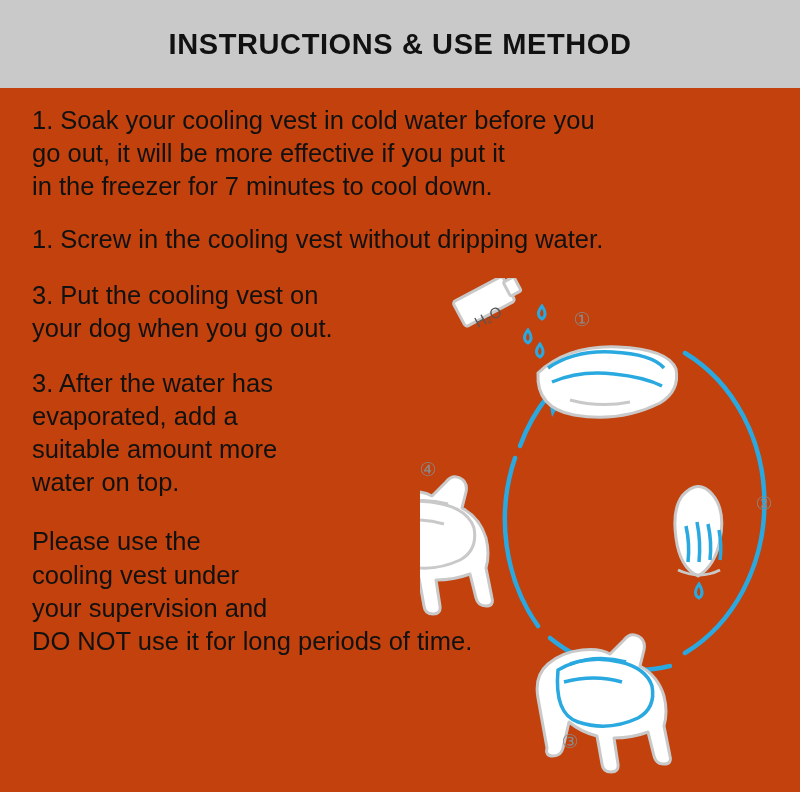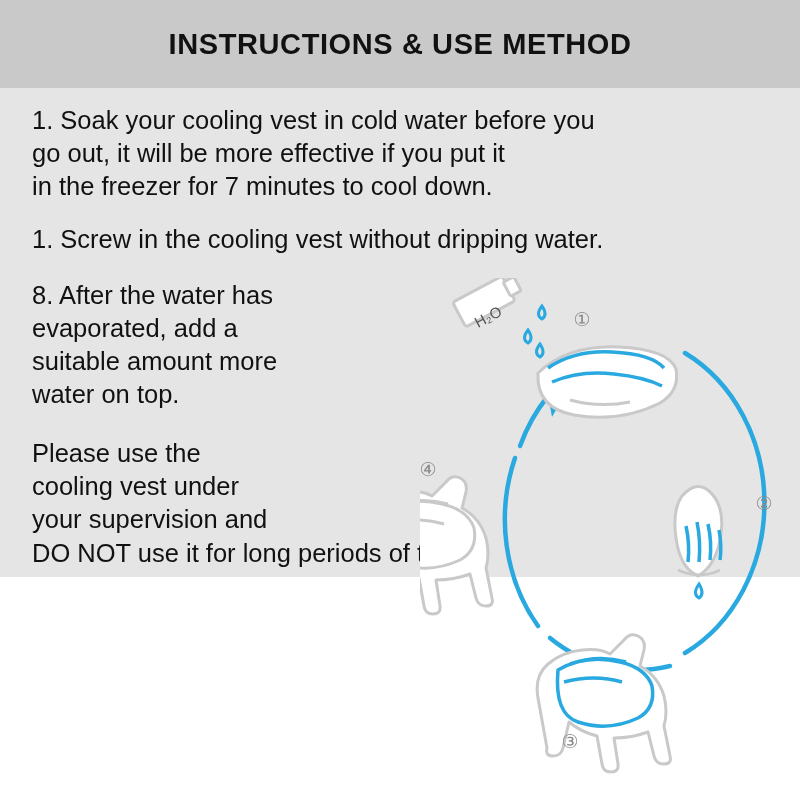--- a/index.html
+++ b/index.html
@@ -9,22 +9,22 @@
   body {
     width: 800px;
     height: 800px;
     background: #ffffff;
     font-family: "Liberation Sans", sans-serif;
     overflow: hidden;
   }
   #page {
     position: relative;
     width: 800px;
-    height: 577px;
-    background: #e5e5e5;
+    height: 792px;
+    background: #c2410c;
     box-sizing: border-box;
     text-decoration: underline;
   }
   .header-bar {
     position: absolute;
     left: 0;
     top: 0;
     width: 800px;
     height: 88px;
     background: #c9c9c9;
@@ -81,21 +81,23 @@
 
   <div class="header-bar">
     <div class="header-title">INSTRUCTIONS &amp; USE METHOD</div>
   </div>
 
   <div class="instructions">
     <p class="step s1">1. Soak your cooling vest in cold water before you
 go out, it will be more effective if you put it
 in the freezer for 7 minutes to cool down.</p>
     <p class="step s2">1. Screw in the cooling vest without dripping water.</p>
-    <p class="step s4">8. After the water has
+    <p class="step s3">3. Put the cooling vest on
+your dog when you go out.</p>
+    <p class="step s4">3. After the water has
 evaporated, add a
 suitable amount more
 water on top.</p>
     <p class="step s5">Please use the
 cooling vest under
 your supervision and
 DO NOT use it for long periods of time.</p>
   </div>
 
   <div class="diagram">

